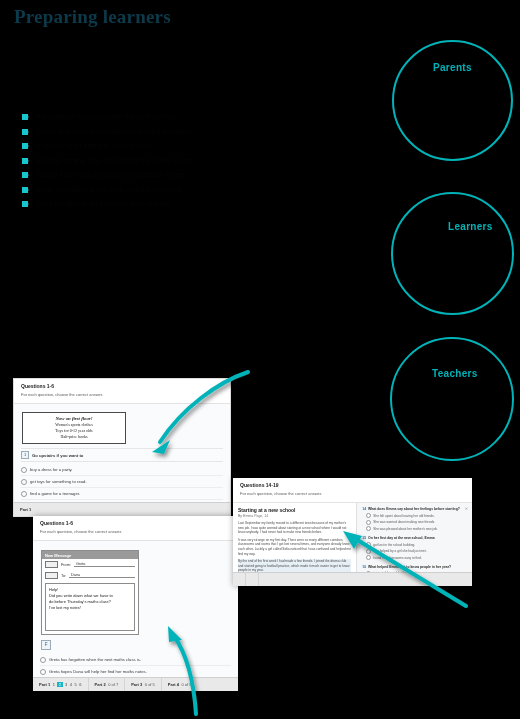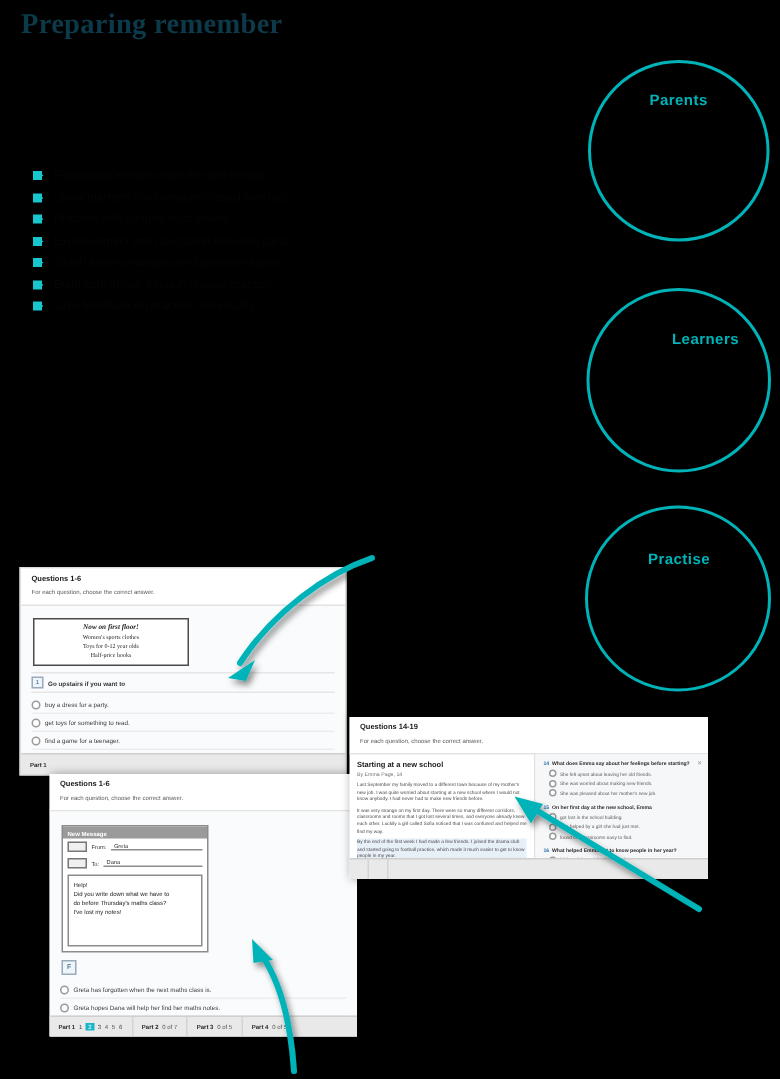--- a/index.html
+++ b/index.html
@@ -351,21 +351,21 @@
     overflow: visible;
     pointer-events: none;
   }
   #arrow-one   { left: 140px; top: 366px; width: 115px; height: 100px; }
   #arrow-two   { left: 160px; top: 596px; width: 90px;  height: 123px; }
   #arrow-three { left: 330px; top: 524px; width: 145px; height: 90px;  }
 </style>
 </head>
 <body>
 
-<div class="slide-title">Preparing remember</div>
+<div class="slide-title">Preparing learners</div>
 
 <ul class="bullet-list">
   <li class="bullet-row">
     <span class="bullet-marker"></span>
     <span class="bullet-text">Familiarise learners with the test format</span>
   </li>
   <li class="bullet-row">
     <span class="bullet-marker"></span>
     <span class="bullet-text">Show learners the computer-based interface</span>
   </li>
@@ -391,21 +391,21 @@
   </li>
 </ul>
 
 <div class="circle" id="circle-parents"></div>
 <div class="circle-label" id="label-parents">Parents</div>
 
 <div class="circle" id="circle-learners"></div>
 <div class="circle-label" id="label-learners">Learners</div>
 
 <div class="circle" id="circle-teachers"></div>
-<div class="circle-label" id="label-teachers">Practise</div>
+<div class="circle-label" id="label-teachers">Teachers</div>
 
 <div class="shot" id="shot-listening">
   <div class="sheet-head">
     <div class="q-title">Questions 1-6</div>
     <div class="q-sub">For each question, choose the correct answer.</div>
   </div>
   <div class="sheet-body">
     <div class="advert">
       <div class="advert-line lead">Now on first floor!</div>
       <div class="advert-line">Women's sports clothes</div>

